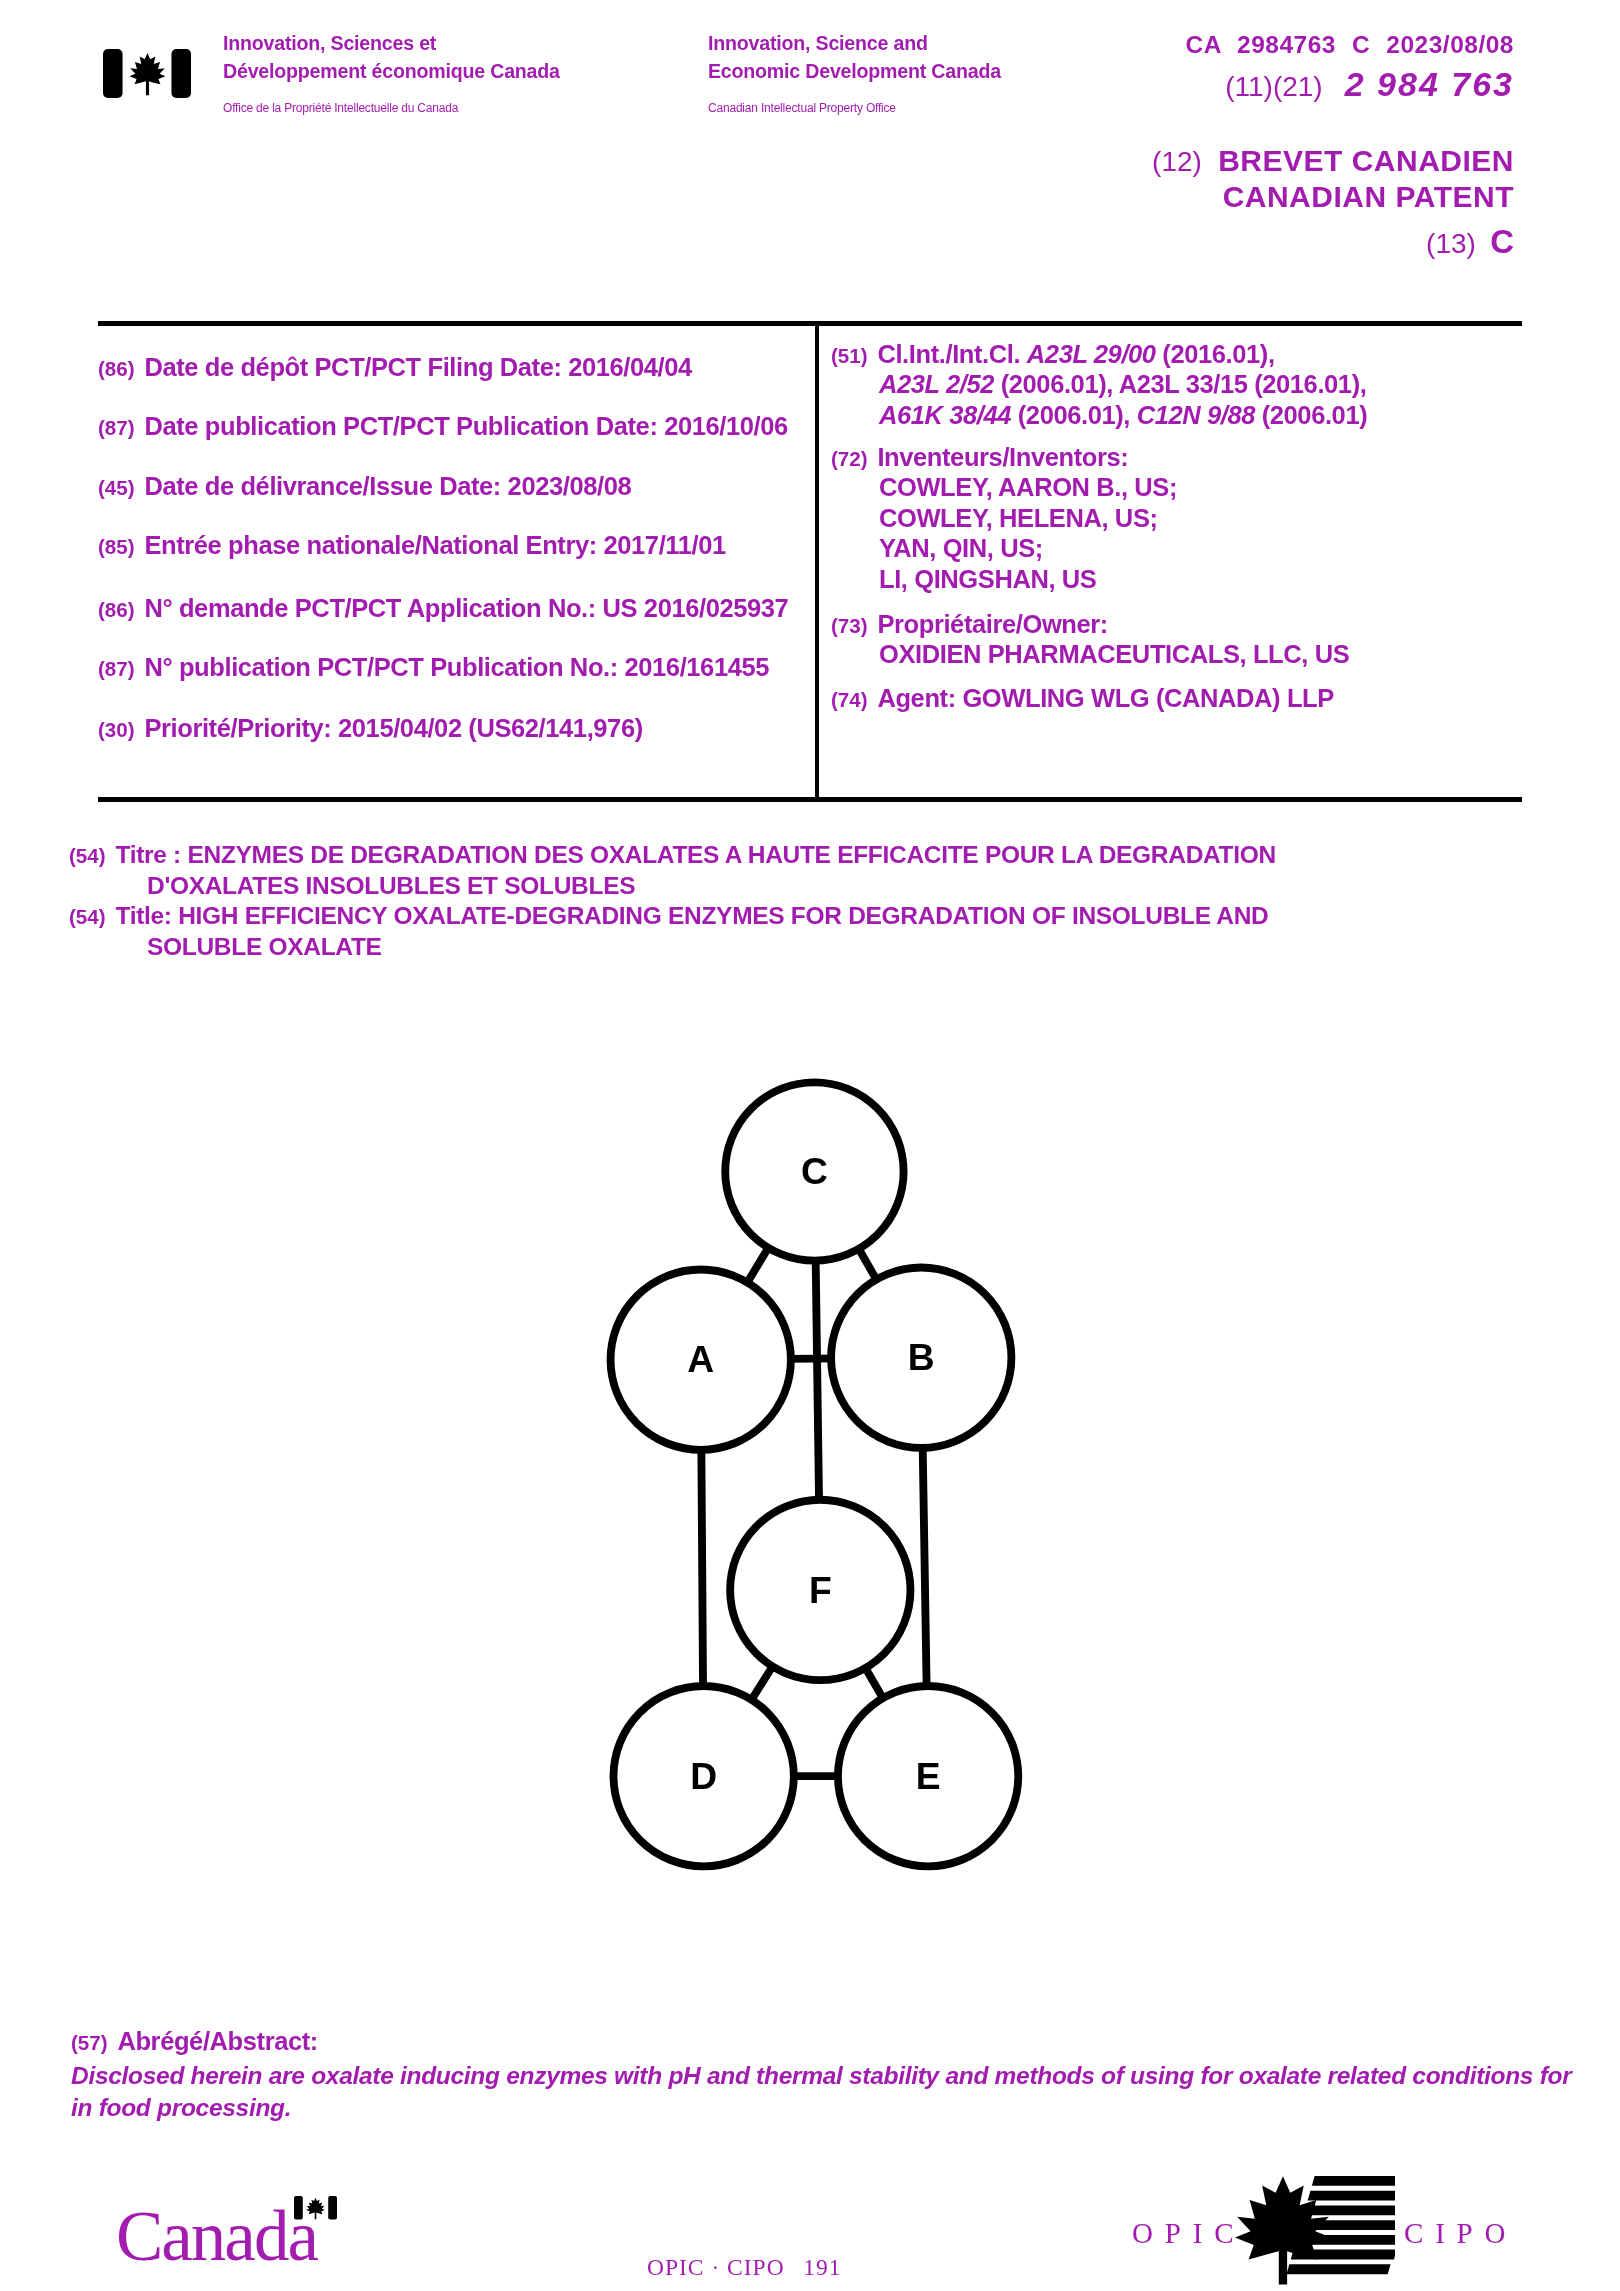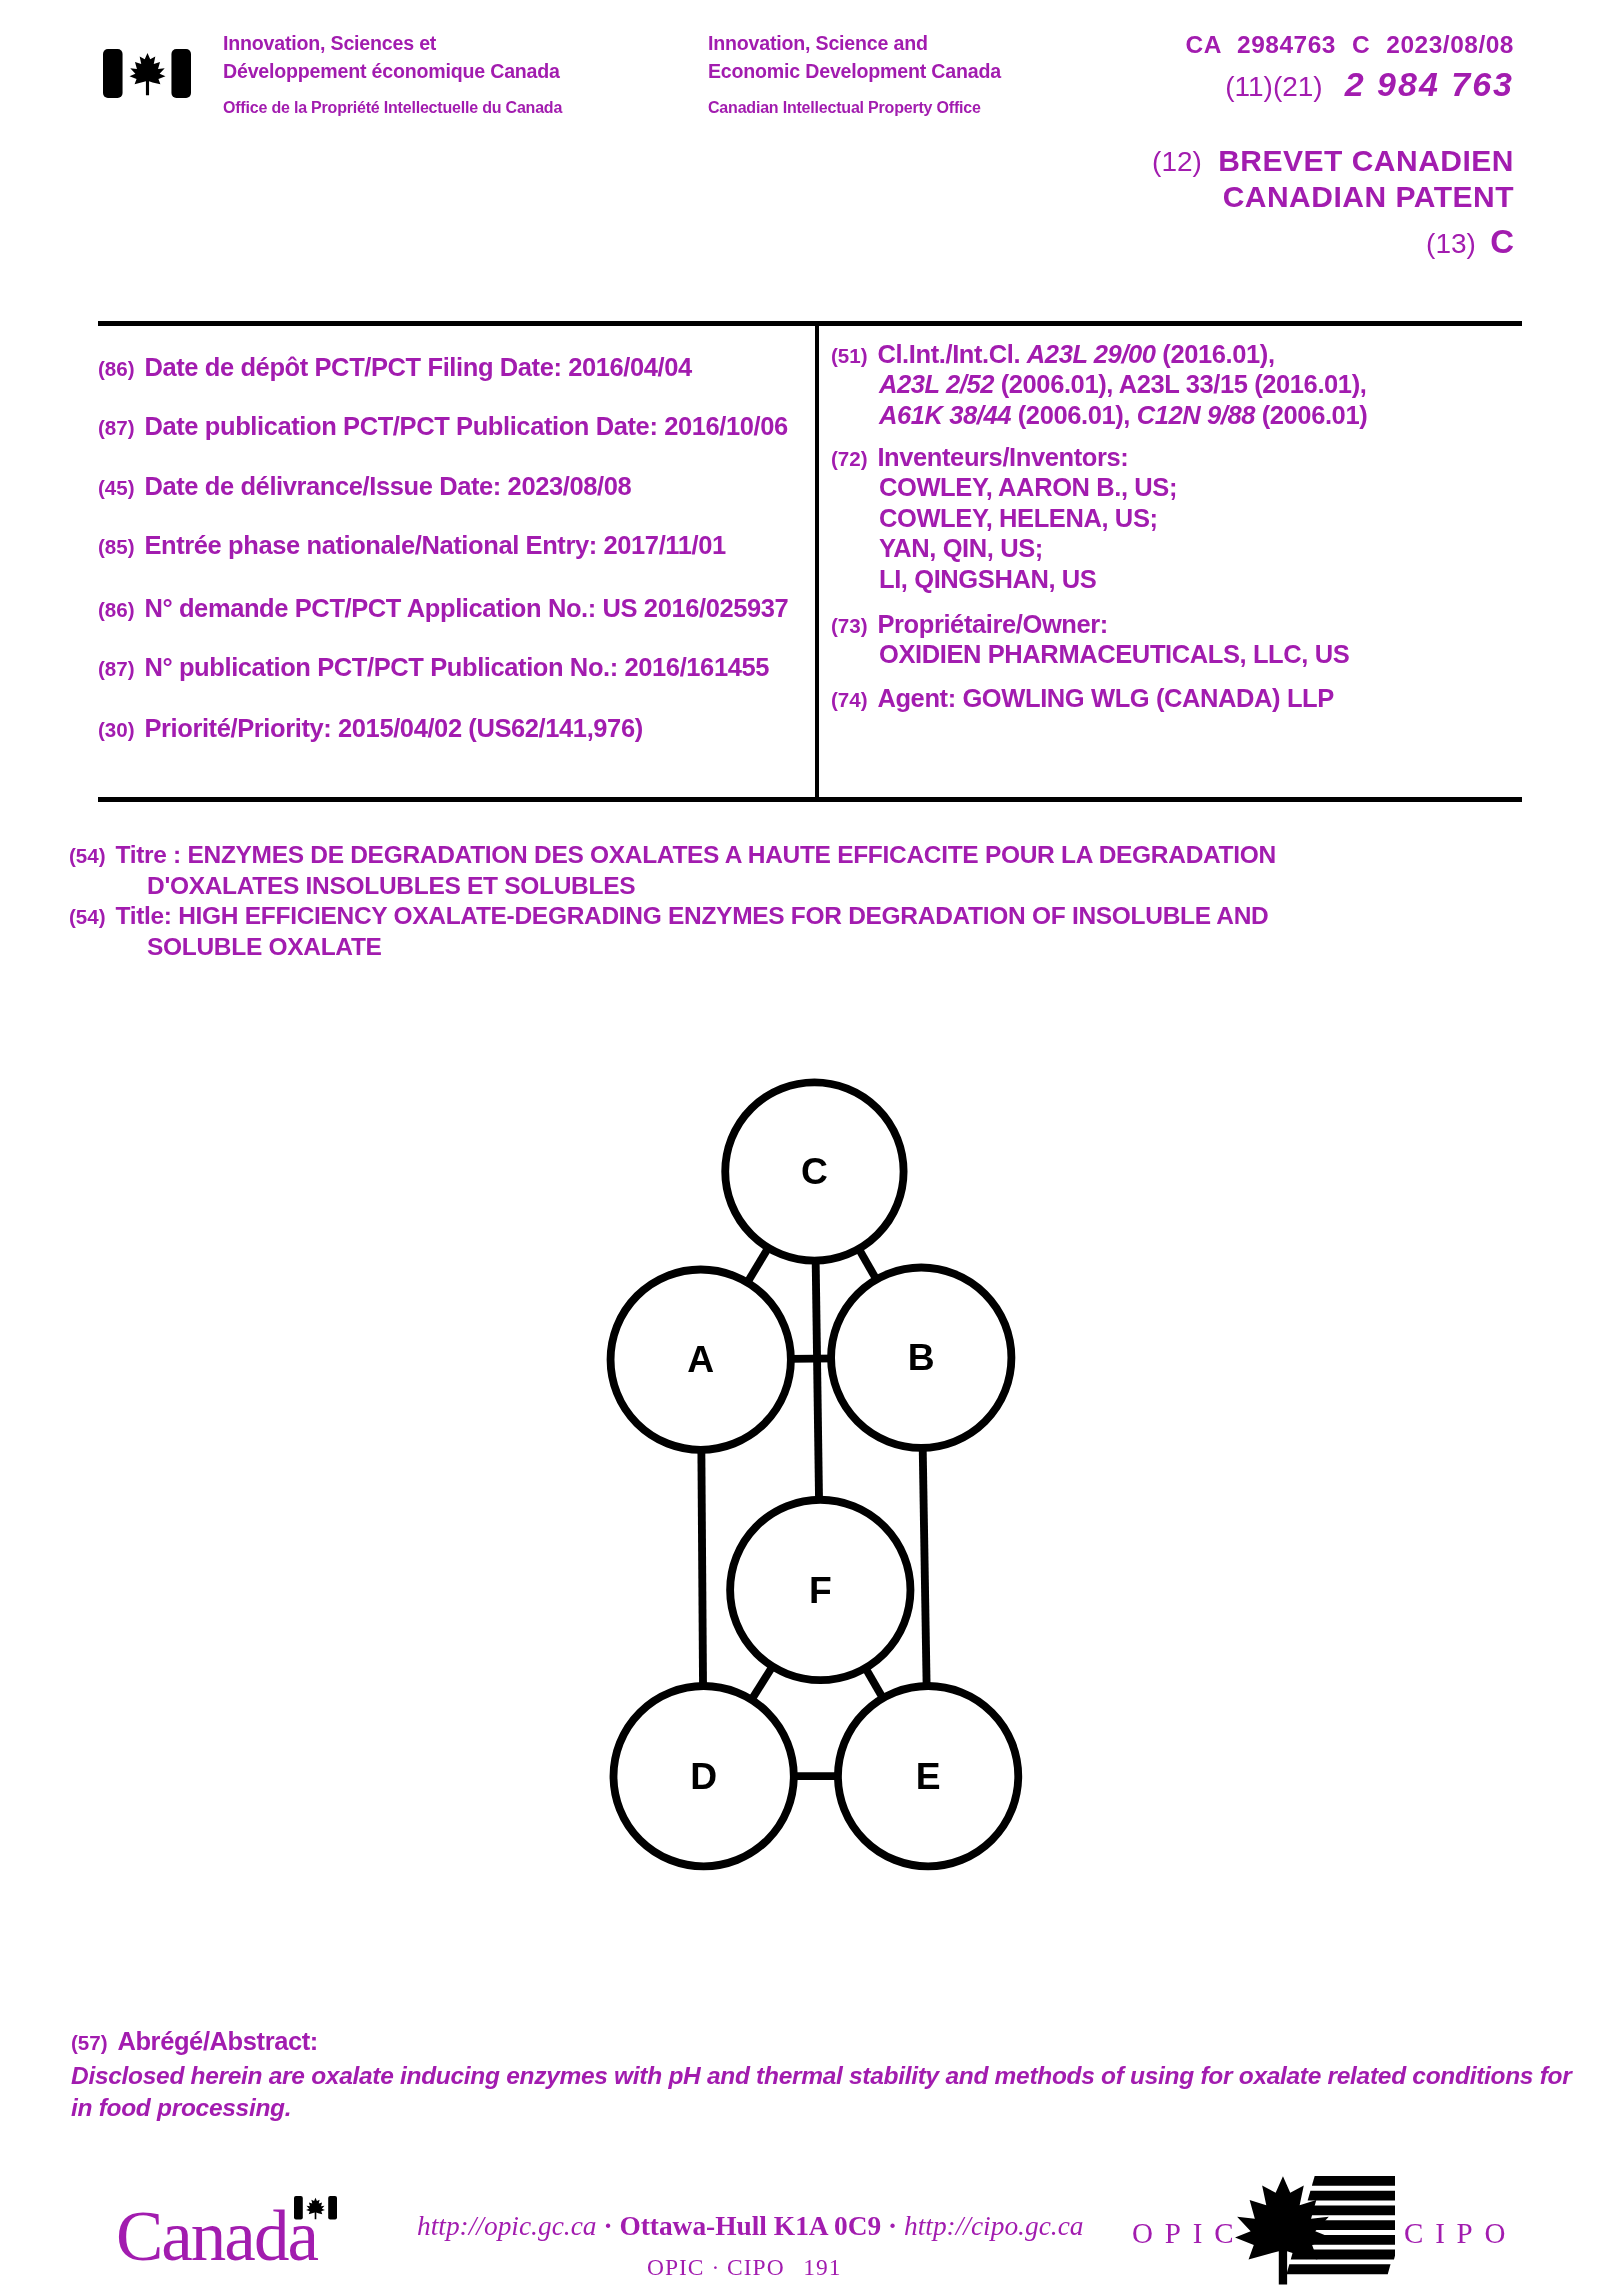--- a/index.html
+++ b/index.html
@@ -3,21 +3,21 @@
 <meta charset="utf-8">
 <style>
   html,body{margin:0;padding:0;background:#777;}
   .page{position:relative;width:1620px;height:2292px;background:#ffffff;color:#a21caf;
         font-family:"Liberation Sans","DejaVu Sans",sans-serif;overflow:hidden;}
   .abs{position:absolute;}
   .b{font-weight:700;}
   .serif{font-family:"Liberation Serif","DejaVu Serif",serif;}
   
   .agency{font-size:19.6px;font-weight:700;line-height:28px;letter-spacing:-0.2px;}
-  .office{font-size:16px;font-weight:700;margin-top:8.8px;letter-spacing:-0.2px;}
+  .office{font-size:12px;font-weight:400;margin-top:8.8px;letter-spacing:-0.2px;}
   .docref{font-size:24.5px;font-weight:700;word-spacing:8.8px;letter-spacing:0.5px;}
   .pubrow{white-space:nowrap;}
   .inid-sm{font-size:28px;font-weight:400;letter-spacing:0;}
   .bignum{font-size:34px;font-weight:700;letter-spacing:2px;font-style:italic;}
   .kind{font-size:30px;font-weight:700;letter-spacing:0.5px;}
   .kindcode{font-size:33px;font-weight:700;}
   
   .rule{background:#000;}
   .row{white-space:nowrap;}
   .code{font-size:20.6px;font-weight:700;margin-right:9.8px;}
@@ -169,27 +169,20 @@
 
   <div class="abs serif wordmark" style="left:116px;top:2196px">Canada</div>
   <svg class="abs" style="left:294px;top:2196px" width="43" height="23.5" viewBox="0 0 44 24">
     <rect x="0" y="0" width="9" height="24" rx="2" fill="#000"></rect>
     <rect x="35" y="0" width="9" height="24" rx="2" fill="#000"></rect>
     <g transform="translate(11.5,1) scale(0.21)">
       <polygon fill="#000" points="50,4 57,20 70,13 66,32 82,27 77,45 94,43 81,57 96,63 78,70 83,84 63,79 54,76 54,108 46,108 46,76 17,84 22,70 4,63 19,57 6,43 23,45 18,27 34,32 30,13 43,20"></polygon>
     </g>
   </svg>
 
-  <div class="abs serif address" style="left:417px;top:2211px">
-    <i>http://opic.gc.ca</i>
-    <span class="b">·</span>
-    <span class="addr-mid">Ottawa-Hull K1A 0C9</span>
-    <span class="b">·</span>
-    <i>http://cipo.gc.ca</i>
-  </div>
 
   <div class="abs serif codeline" style="left:647px;top:2254px">
     <span>OPIC · CIPO</span>
     <span style="margin-left:11.8px">191</span>
   </div>
 
   <div class="abs serif logo-word" style="left:1132px;top:2217px">OPIC</div>
   <svg class="abs" style="left:1223px;top:2170px" width="172" height="116" viewBox="0 0 175 118">
     <g transform="skewX(-16)" fill="#000">
       <rect x="95" y="6" width="115" height="10"></rect>

